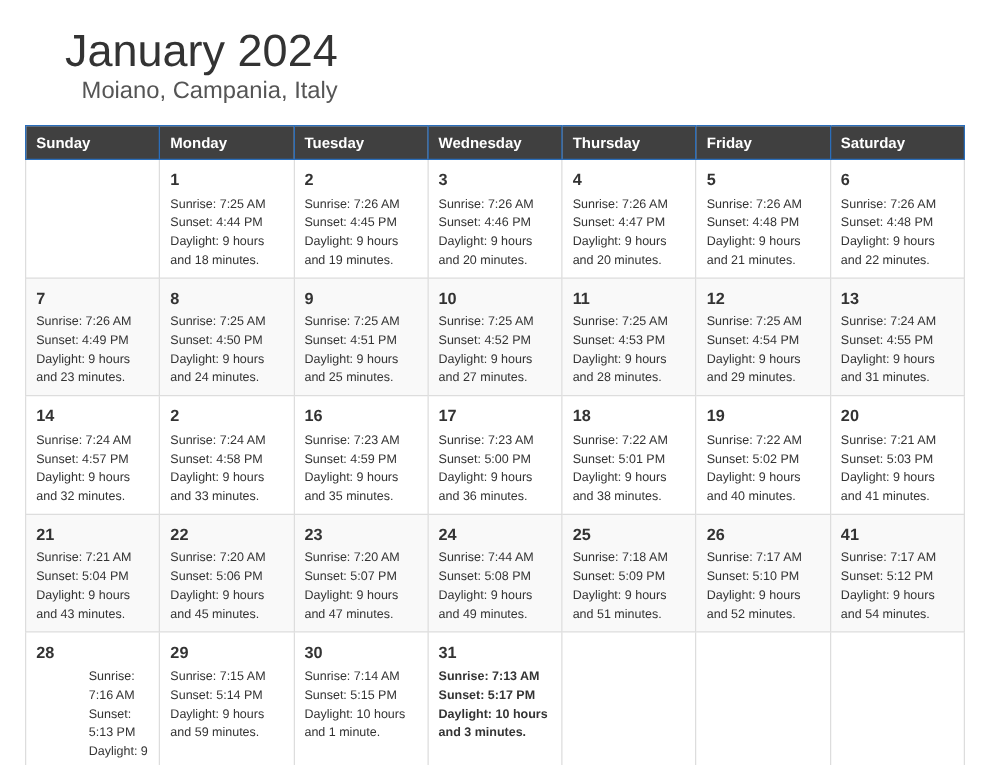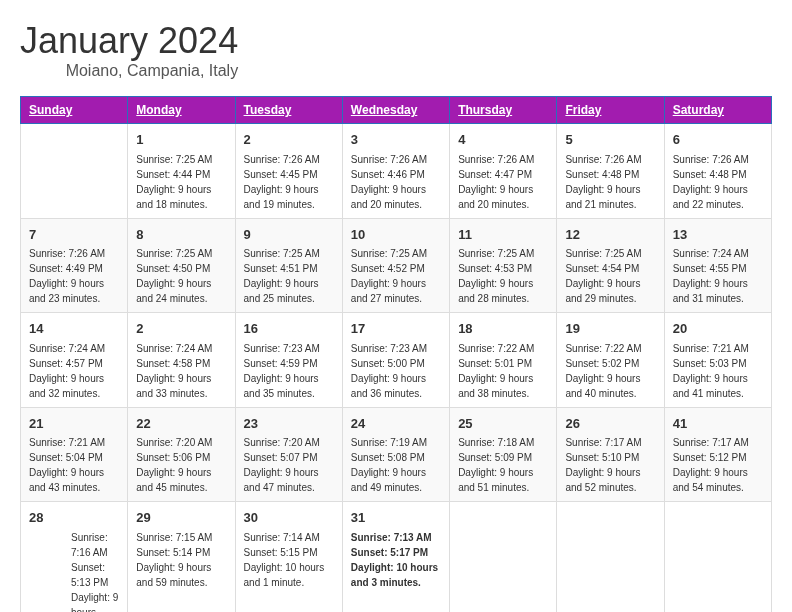--- a/index.html
+++ b/index.html
@@ -40,34 +40,34 @@
       width: 32px;
       height: 32px;
     }
     .title-block {
       text-align: right;
     }
     .month-title {
       font-size: 36px;
       font-weight: normal;
       color: #333;
+      margin-left: 32px;
     }
     .location-title {
-      font-size: 16px;
+      font-size: 19px;
       color: #555;
     }
     table {
       width: 100%;
       border-collapse: collapse;
       font-size: 11px;
     }
     thead tr {
-      background-color: #a21caf;
+      background-color: #404040;
       color: #fff;
-      text-decoration: underline;
     }
     thead th {
       padding: 6px 8px;
       text-align: left;
       font-size: 12px;
       font-weight: bold;
       border: 1px solid #2a6ebb;
     }
     tbody tr {
       border-bottom: 1px solid #ccc;
@@ -289,21 +289,21 @@
         </td>
         <td>
           <span class="day-number">23</span>
           <div class="day-detail" style="white-space: pre-line;">Sunrise: 7:20 AM
 Sunset: 5:07 PM
 Daylight: 9 hours
 and 47 minutes.</div>
         </td>
         <td>
           <span class="day-number">24</span>
-          <div class="day-detail" style="white-space: pre-line;">Sunrise: 7:19 AM
+          <div class="day-detail" style="white-space: pre-line;">Sunrise: 7:44 AM
 Sunset: 5:08 PM
 Daylight: 9 hours
 and 49 minutes.</div>
         </td>
         <td>
           <span class="day-number">25</span>
           <div class="day-detail" style="white-space: pre-line;">Sunrise: 7:18 AM
 Sunset: 5:09 PM
 Daylight: 9 hours
 and 51 minutes.</div>

